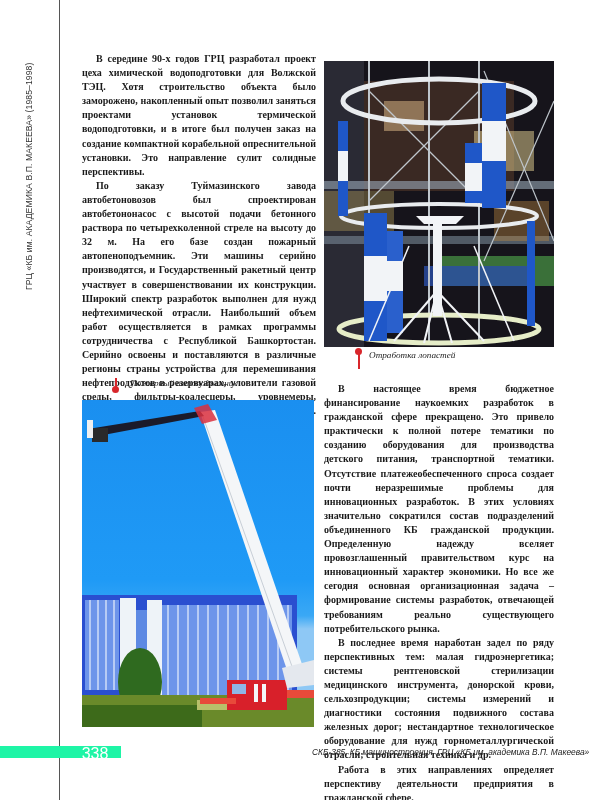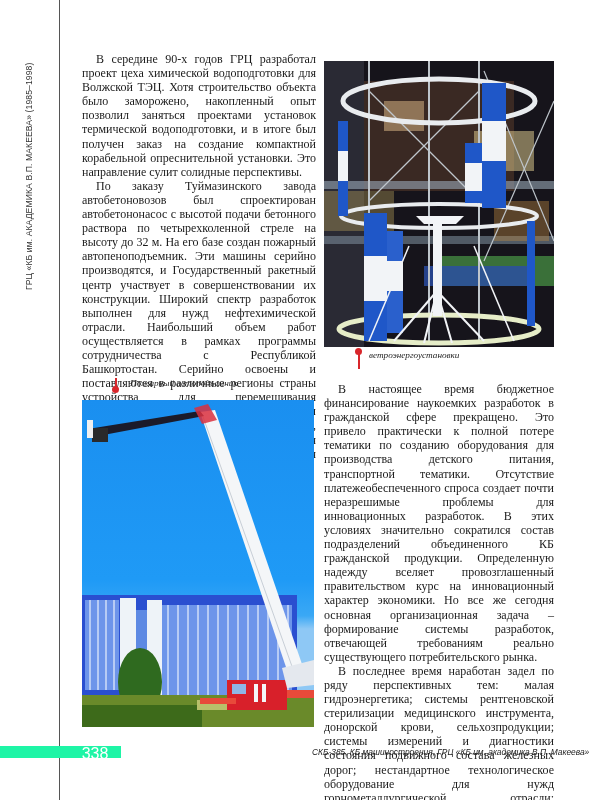--- a/index.html
+++ b/index.html
@@ -3,22 +3,22 @@
 <meta charset="utf-8">
 <style>
   html, body { margin: 0; padding: 0; background: #ffffff; }
   body { width: 613px; height: 800px; position: relative; overflow: hidden;
          font-family: "Liberation Serif", "DejaVu Serif", serif; color: #1a1a1a; }
   .vline { position: absolute; left: 59px; top: 0; width: 1px; height: 800px; background: #555; }
   .side-title { position: absolute; left: 24px; top: 290px; width: 260px; height: 12px;
                 transform-origin: 0 0; transform: rotate(-90deg);
                 font-family: "Liberation Sans", "DejaVu Sans", sans-serif; font-size: 8.6px;
                 letter-spacing: 0.1px; color: #333; white-space: nowrap; }
-  .col { position: absolute; font-size: 12px; line-height: 14.1px; text-align: justify;
-         hyphens: manual; }
+  .col { position: absolute; font-size: 10px; line-height: 14.1px; text-align: justify;
+         hyphens: manual; font-weight: bold; }
   .col p { margin: 0; text-indent: 14px; }
   .col-left { left: 82px; top: 52px; width: 234px; }
   .col-right { left: 324px; top: 382px; width: 230px; }
   .col-right p.cont { text-indent: 0; }
   .photo { position: absolute; overflow: hidden; }
   .photo-turbine { left: 324px; top: 61px; width: 230px; height: 286px; background: #14141c; }
   .photo-truck { left: 82px; top: 400px; width: 232px; height: 327px;
                  background: linear-gradient(180deg, #1a8ff0 0%, #1f9af6 55%, #3aa8f5 66%, #8ec8f5 70%); }
   .caption { position: absolute; font-style: italic; font-size: 9.2px; line-height: 12px; color: #222; }
   .cap-turbine { left: 369px; top: 349px; width: 180px; }
@@ -84,21 +84,21 @@
     <line x1="113" y1="230" x2="100" y2="282" stroke="#f2f4f7" stroke-width="2"></line>
     <line x1="113" y1="230" x2="128" y2="282" stroke="#f2f4f7" stroke-width="2"></line>
     <line x1="45" y1="280" x2="85" y2="185" stroke="#f2f4f7" stroke-width="1.5"></line>
     <line x1="190" y1="280" x2="150" y2="185" stroke="#f2f4f7" stroke-width="1.5"></line>
   </svg>
 </div>
 
 <div class="pin" style="left:358px; top:353px; height:16px;"></div>
 <div class="pin-dot" style="left:355px; top:348px;"></div>
 <div class="caption cap-turbine">
-  <div>ветроэнергоустановки</div>
+  <div>Отработка лопастей</div>
 </div>
 
 <div class="pin" style="left:115px; top:378px; height:12px;"></div>
 <div class="pin-dot" style="left:112px; top:386px;"></div>
 <div class="caption cap-truck">Пожарный автоподъемник</div>
 
 <div class="photo photo-truck">
   <svg width="232" height="327" viewBox="0 0 232 327">
     <rect x="0" y="195" width="215" height="100" fill="#2a4fd0"></rect>
     <g fill="#6d95ea">

